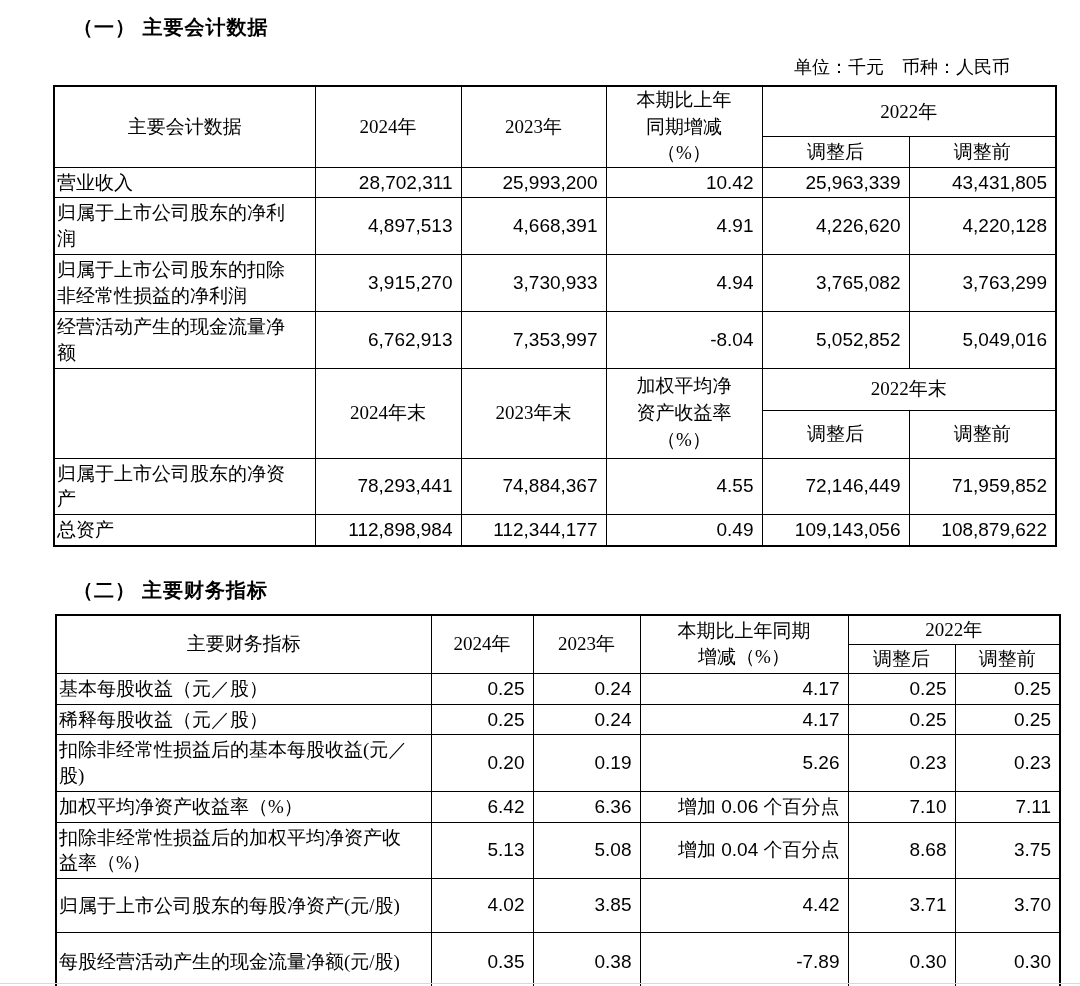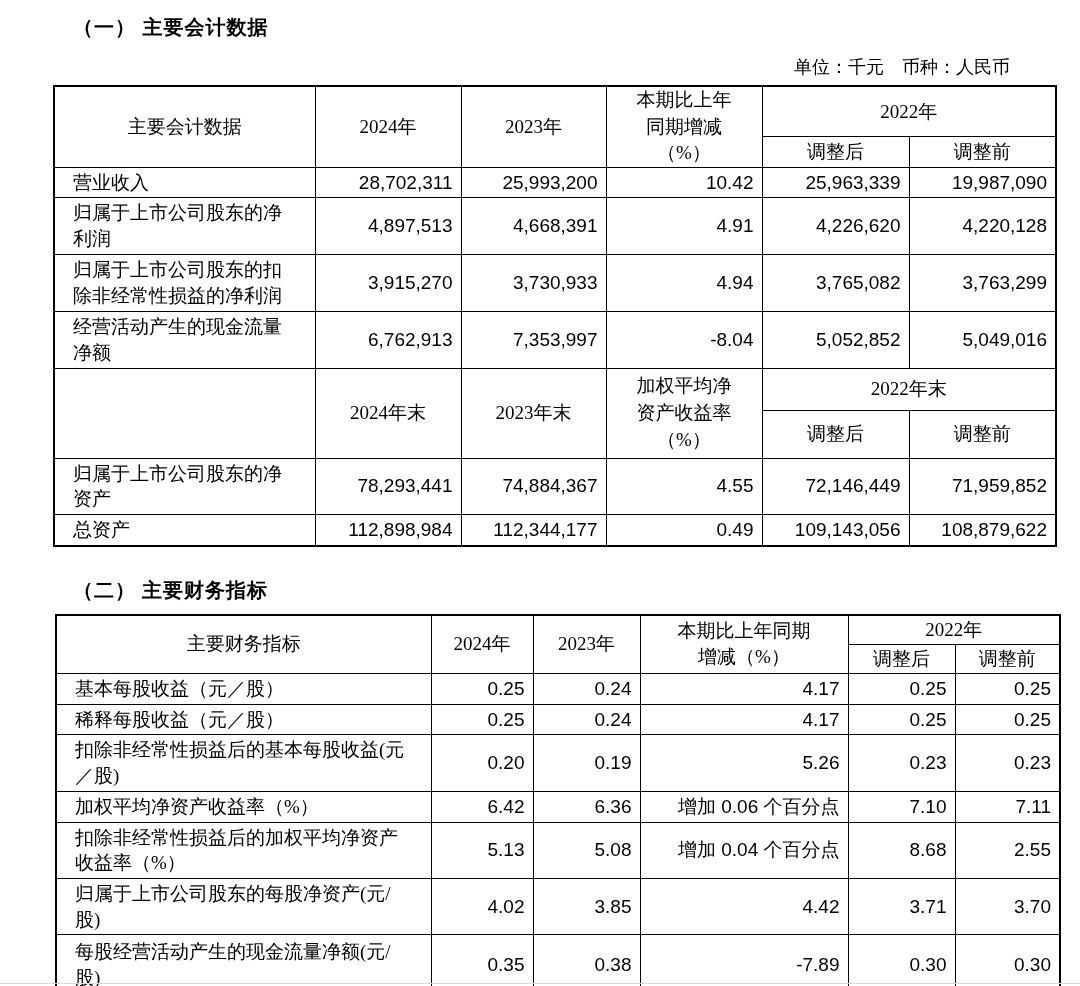--- a/index.html
+++ b/index.html
@@ -44,21 +44,21 @@
     border: 1px solid #000;
     font-weight: normal;
     font-size: 19px;
     padding: 0;
     vertical-align: middle;
     overflow: hidden;
   }
   th { text-align: center; }
   td.lbl {
     text-align: left;
-    padding: 2px 18px 2px 18px;
+    padding: 2px 18px 2px 2px;
     line-height: 1.35;
   }
   td.num {
     text-align: right;
     padding: 2px 8px 2px 2px;
     font-family: "Liberation Sans", sans-serif;
     font-size: 19px;
     white-space: nowrap;
   }
   th.hd-change { padding: 0 22px; line-height: 1.4; }
@@ -99,21 +99,21 @@
     <th>调整后</th>
     <th>调整前</th>
   </tr>
 
   <tr style="height:29px">
     <td class="lbl">营业收入</td>
     <td class="num">28,702,311</td>
     <td class="num">25,993,200</td>
     <td class="num">10.42</td>
     <td class="num">25,963,339</td>
-    <td class="num">19,987,090</td>
+    <td class="num">43,431,805</td>
   </tr>
   <tr style="height:54px">
     <td class="lbl">归属于上市公司股东的净利润</td>
     <td class="num">4,897,513</td>
     <td class="num">4,668,391</td>
     <td class="num">4.91</td>
     <td class="num">4,226,620</td>
     <td class="num">4,220,128</td>
   </tr>
   <tr style="height:57px">
@@ -218,21 +218,21 @@
     <td class="num">增加 0.06 个百分点</td>
     <td class="num">7.10</td>
     <td class="num">7.11</td>
   </tr>
   <tr style="height:54px">
     <td class="lbl">扣除非经常性损益后的加权平均净资产收益率（%）</td>
     <td class="num">5.13</td>
     <td class="num">5.08</td>
     <td class="num">增加 0.04 个百分点</td>
     <td class="num">8.68</td>
-    <td class="num">2.55</td>
+    <td class="num">3.75</td>
   </tr>
   <tr style="height:54px">
     <td class="lbl">归属于上市公司股东的每股净资产(元/股)</td>
     <td class="num">4.02</td>
     <td class="num">3.85</td>
     <td class="num">4.42</td>
     <td class="num">3.71</td>
     <td class="num">3.70</td>
   </tr>
   <tr style="height:60px">

